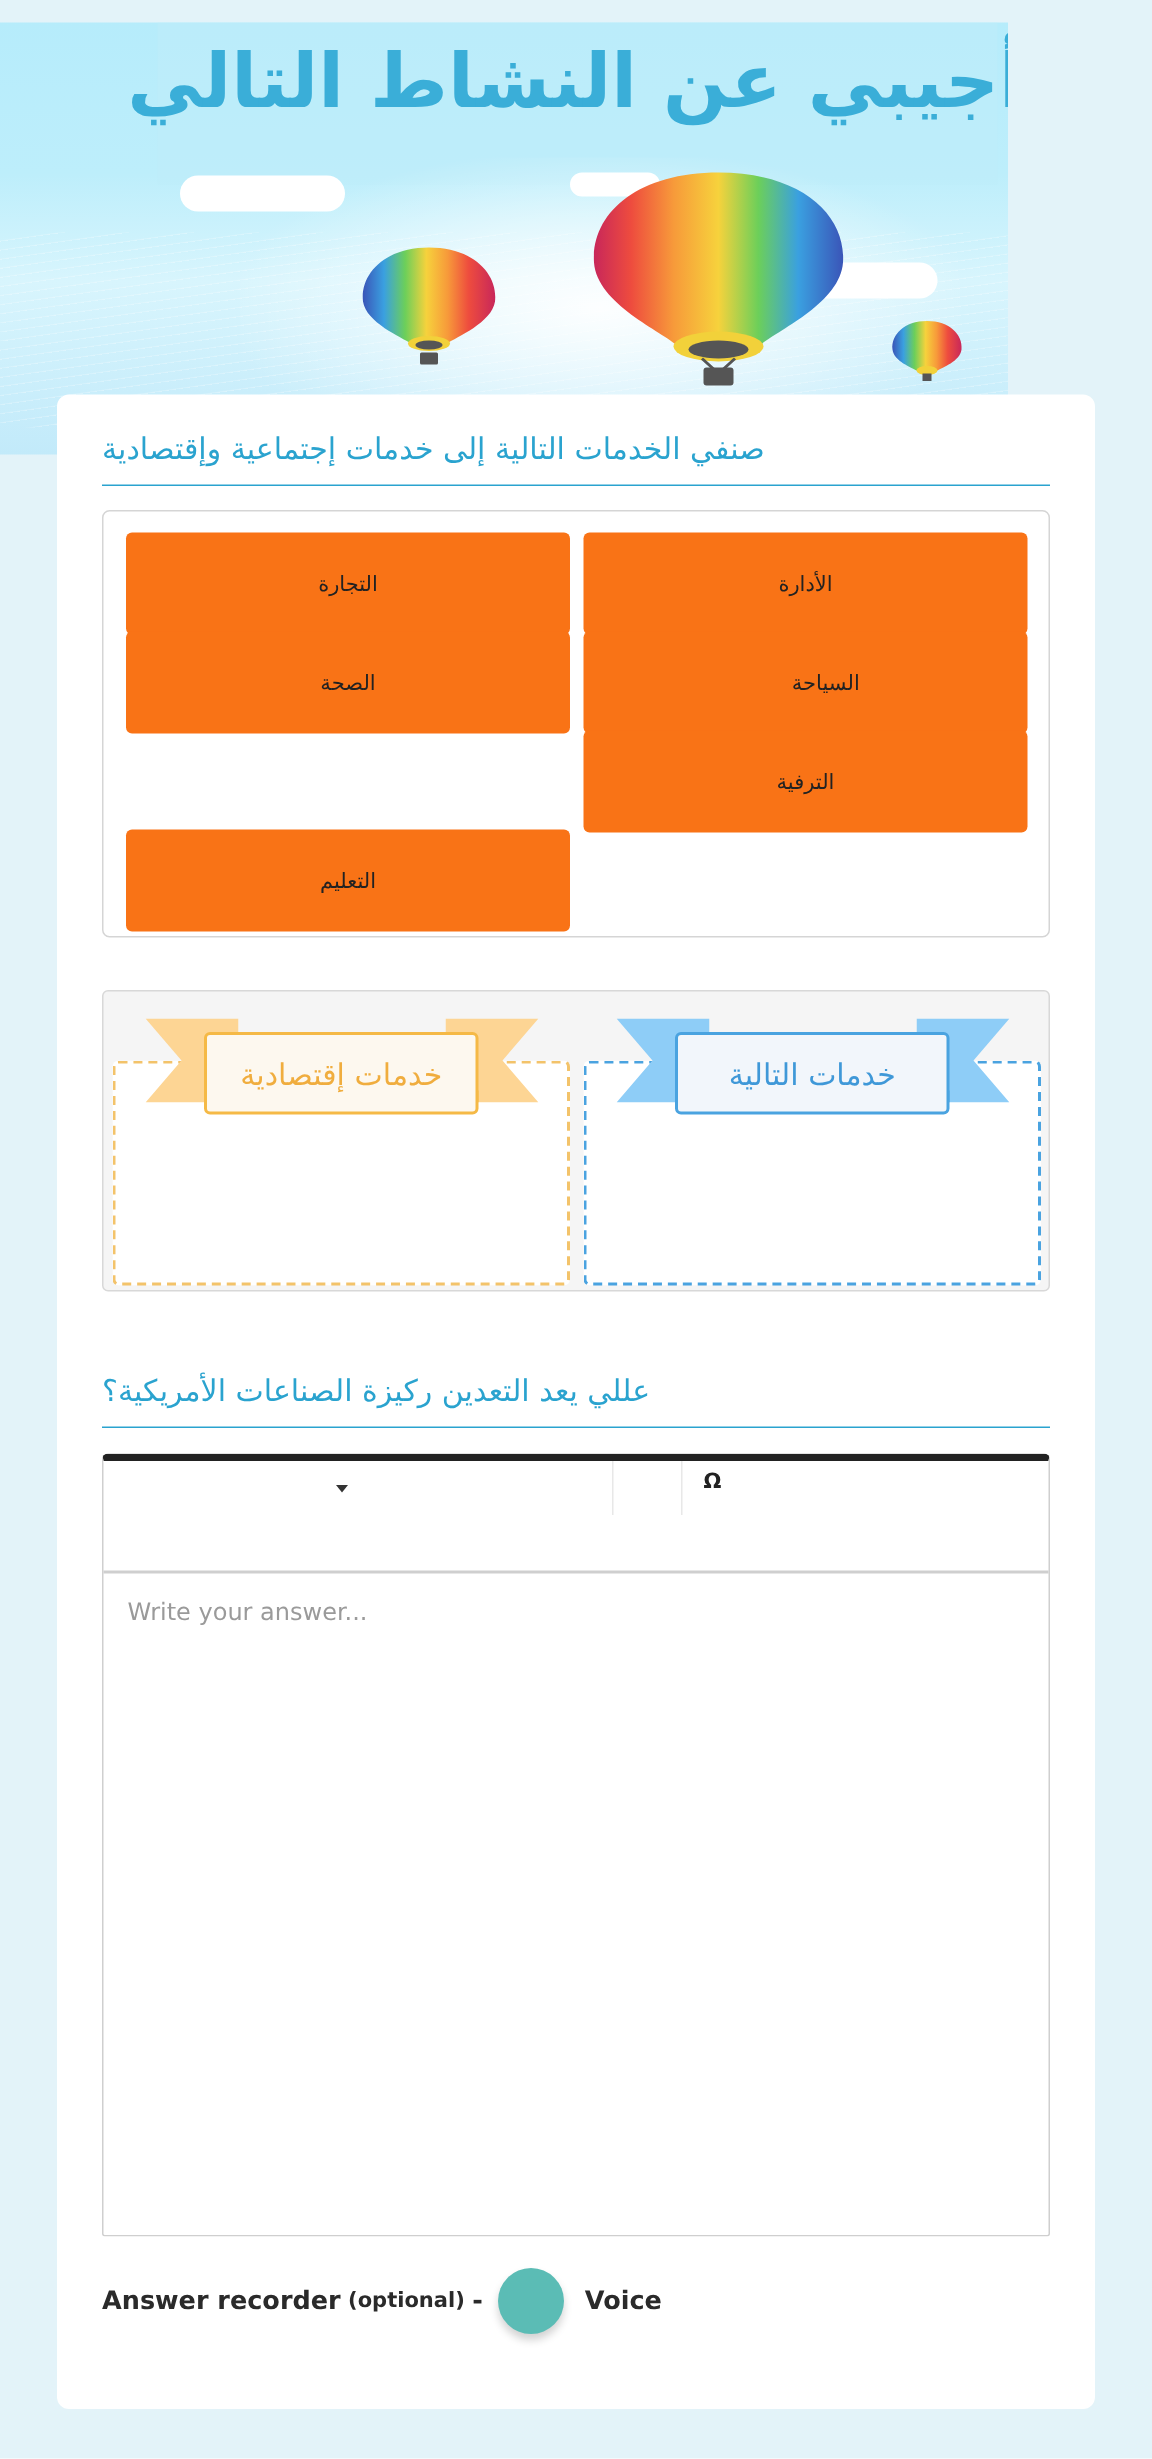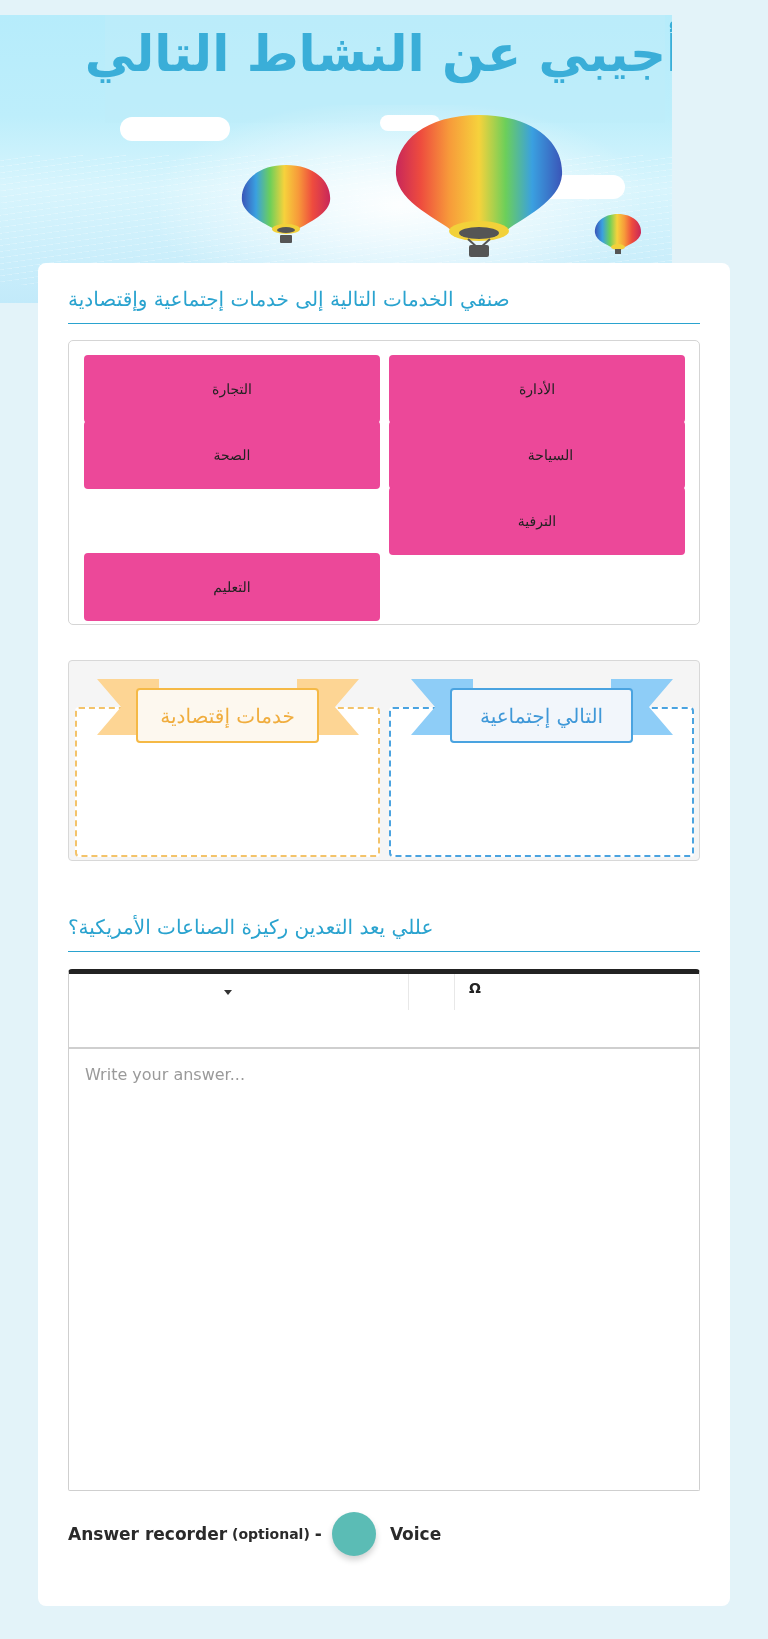--- a/index.html
+++ b/index.html
@@ -18,21 +18,21 @@
   .lines { position: absolute; left: 0; top: 140px; width: 768px; height: 130px;
     background: repeating-linear-gradient(172deg, rgba(255,255,255,0) 0px, rgba(255,255,255,0) 5px, rgba(255,255,255,0.35) 6px); }
 
   .card { position: absolute; left: 38px; top: 263px; width: 692px; height: 1343px; background: #fff; border-radius: 8px; }
 
   .q-title { position: absolute; left: 30px; width: 632px; color: #2aa3cf; font-family: "DejaVu Serif", serif;
     font-size: 20px; direction: rtl; text-align: left; padding-bottom: 12px; border-bottom: 1px solid #2aa3cf; }
   .q-title span { display: inline-block; }
 
   .items-box { position: absolute; left: 30px; top: 77px; width: 632px; height: 285px; border: 1px solid #d5d5d5; border-radius: 5px; }
-  .item { position: absolute; width: 296px; height: 68px; background: #ec4899; border-radius: 4px;
+  .item { position: absolute; width: 296px; height: 68px; background: #f97316; border-radius: 4px;
     display: flex; align-items: center; justify-content: center; font-family: "DejaVu Serif", serif; font-size: 14px; color: #222; direction: rtl; }
 
   .cat-box { position: absolute; left: 30px; top: 397px; width: 632px; height: 201px; border: 1px solid #d8d8d8; border-radius: 4px; background: #f5f5f5; }
   .drop { position: absolute; top: 46px; width: 305px; height: 150px; background: #fff; border-radius: 4px; }
   .drop.econ { left: 6px; border: 2px dashed #f3c36a; }
   .drop.soc { left: 320px; border: 2px dashed #4aa3e0; }
   .ribbon { position: absolute; top: 18px; width: 262px; height: 56px; }
   .ribbon .tail { position: absolute; top: 0; width: 62px; height: 56px; }
   .ribbon .label { position: absolute; left: 39px; top: 9px; width: 183px; height: 55px; border-radius: 4px;
     display: flex; align-items: center; justify-content: center; font-family: "DejaVu Serif", serif; font-size: 20px; direction: rtl; }
@@ -146,21 +146,21 @@
 
     <div class="ribbon soc" style="left:342px;">
       <svg class="tail" style="left:0;" width="62" height="56" viewBox="0 0 62 56">
         <polygon points="0,0 62,0 62,56 0,56 24,28" fill="#8ecdf7"></polygon>
         <polygon points="39,48 62,48 62,56 39,56" fill="#4aa3e0"></polygon>
       </svg>
       <svg class="tail" style="left:200px;" width="62" height="56" viewBox="0 0 62 56">
         <polygon points="0,0 62,0 38,28 62,56 0,56" fill="#8ecdf7"></polygon>
         <polygon points="0,48 22,48 22,56 0,56" fill="#4aa3e0"></polygon>
       </svg>
-      <div class="label">التالي إجتماعية</div>
+      <div class="label">خدمات التالية</div>
     </div>
   </div>
 
   <div class="q-title" style="top:652px;">
     <span>عللي يعد التعدين ركيزة الصناعات الأمريكية؟</span>
   </div>
 
   <div class="editor">
     <div class="toolbar">
       <div class="tb-sel">

